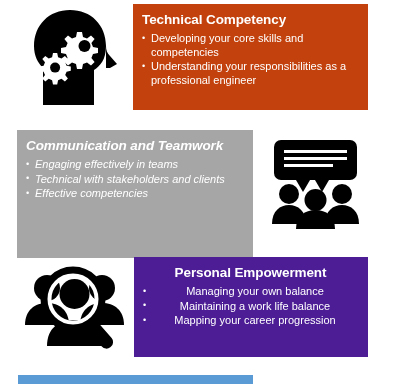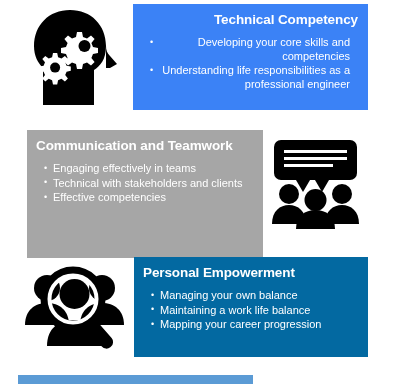--- a/index.html
+++ b/index.html
@@ -34,21 +34,21 @@
     font-size: 13.5px;
     font-weight: bold;
     color: #ffffff;
     line-height: 17px;
     letter-spacing: -0.1px;
     margin: 0 0 4px 0;
     white-space: nowrap;
   }
   .bullets {
     list-style: none;
-    margin: 8px;
+    margin: 0;
     padding: 0;
   }
   .bullets li {
     position: relative;
     color: #ffffff;
     font-size: 11px;
     line-height: 13.5px;
     padding-left: 9px;
     margin-bottom: 1px;
   }
@@ -59,22 +59,22 @@
     top: -0.5px;
     font-size: 9px;
   }
 
   
   #panel-technical {
     left: 133px; top: 4px;
     width: 235px; height: 106px;
   }
   #panel-communication {
-    left: 27px; top: 130px;
-    width: 236px; height: 128px;
+    left: 17px; top: 130px;
+    width: 236px; height: 128px; font-style: italic;
   }
   #panel-personal {
     left: 134px; top: 257px;
     width: 234px; height: 100px;
   }
   #panel-bottom-bar {
     left: 18px; top: 375px;
     width: 235px; height: 9px;
   }
 
@@ -107,25 +107,25 @@
 
       <g fill="#ffffff">
         <path d="M31 47 l4.2 0 0.9 4.2 3.4 1.4 3.4-2.7 3 3 -2.7 3.4 1.4 3.4 4.2 0.9 0 4.2 -4.2 0.9 -1.4 3.4 2.7 3.4
                  -3 3 -3.4-2.7 -3.4 1.4 -0.9 4.2 -4.2 0 -0.9-4.2 -3.4-1.4 -3.4 2.7 -3-3 2.7-3.4 -1.4-3.4 -4.2-0.9
                  0-4.2 4.2-0.9 1.4-3.4 -2.7-3.4 3-3 3.4 2.7 3.4-1.4 Z"></path>
       </g>
       <circle cx="33.1" cy="61.6" r="5" fill="#000000"></circle>
     </svg>
   </div>
 
-  <div class="panel" id="panel-technical" style="background:#3b82f6;text-align:right;">
+  <div class="panel" id="panel-technical" style="background:#c2410c;">
     <div class="panel-title">Technical Competency</div>
     <ul class="bullets">
       <li>Developing your core skills and competencies</li>
-      <li>Understanding life responsibilities as a professional engineer</li>
+      <li>Understanding your responsibilities as a professional engineer</li>
     </ul>
   </div>
 
   <div class="panel" id="panel-communication" style="background:#A6A6A6;">
     <div class="panel-title">Communication and Teamwork</div>
     <ul class="bullets">
       <li>Engaging effectively in teams</li>
       <li>Technical with stakeholders and clients</li>
       <li>Effective competencies</li>
     </ul>
@@ -164,21 +164,21 @@
       <circle cx="51.5" cy="36" r="15" fill="#000000"></circle>
       <path d="M24 88 C24 70 36 62 51.5 62 C67 62 79 70 79 88 Z" fill="#000000"></path>
 
       <rect x="70" y="59" width="13" height="34" rx="6" fill="#000000" transform="rotate(-41 76.5 76)"></rect>
 
       <circle cx="50" cy="41" r="28" fill="none" stroke="#000000" stroke-width="9"></circle>
       <circle cx="50" cy="41" r="23.5" fill="none" stroke="#ffffff" stroke-width="4"></circle>
     </svg>
   </div>
 
-  <div class="panel" id="panel-personal" style="background:#0369a1;">
+  <div class="panel" id="panel-personal" style="background:#4c1d95;text-align:center;">
     <div class="panel-title">Personal Empowerment</div>
     <ul class="bullets">
       <li>Managing your own balance</li>
       <li>Maintaining a work life balance</li>
       <li>Mapping your career progression</li>
     </ul>
   </div>
 
   <div id="panel-bottom-bar" class="panel" style="background:#5B9BD5; padding:0;"></div>
 

